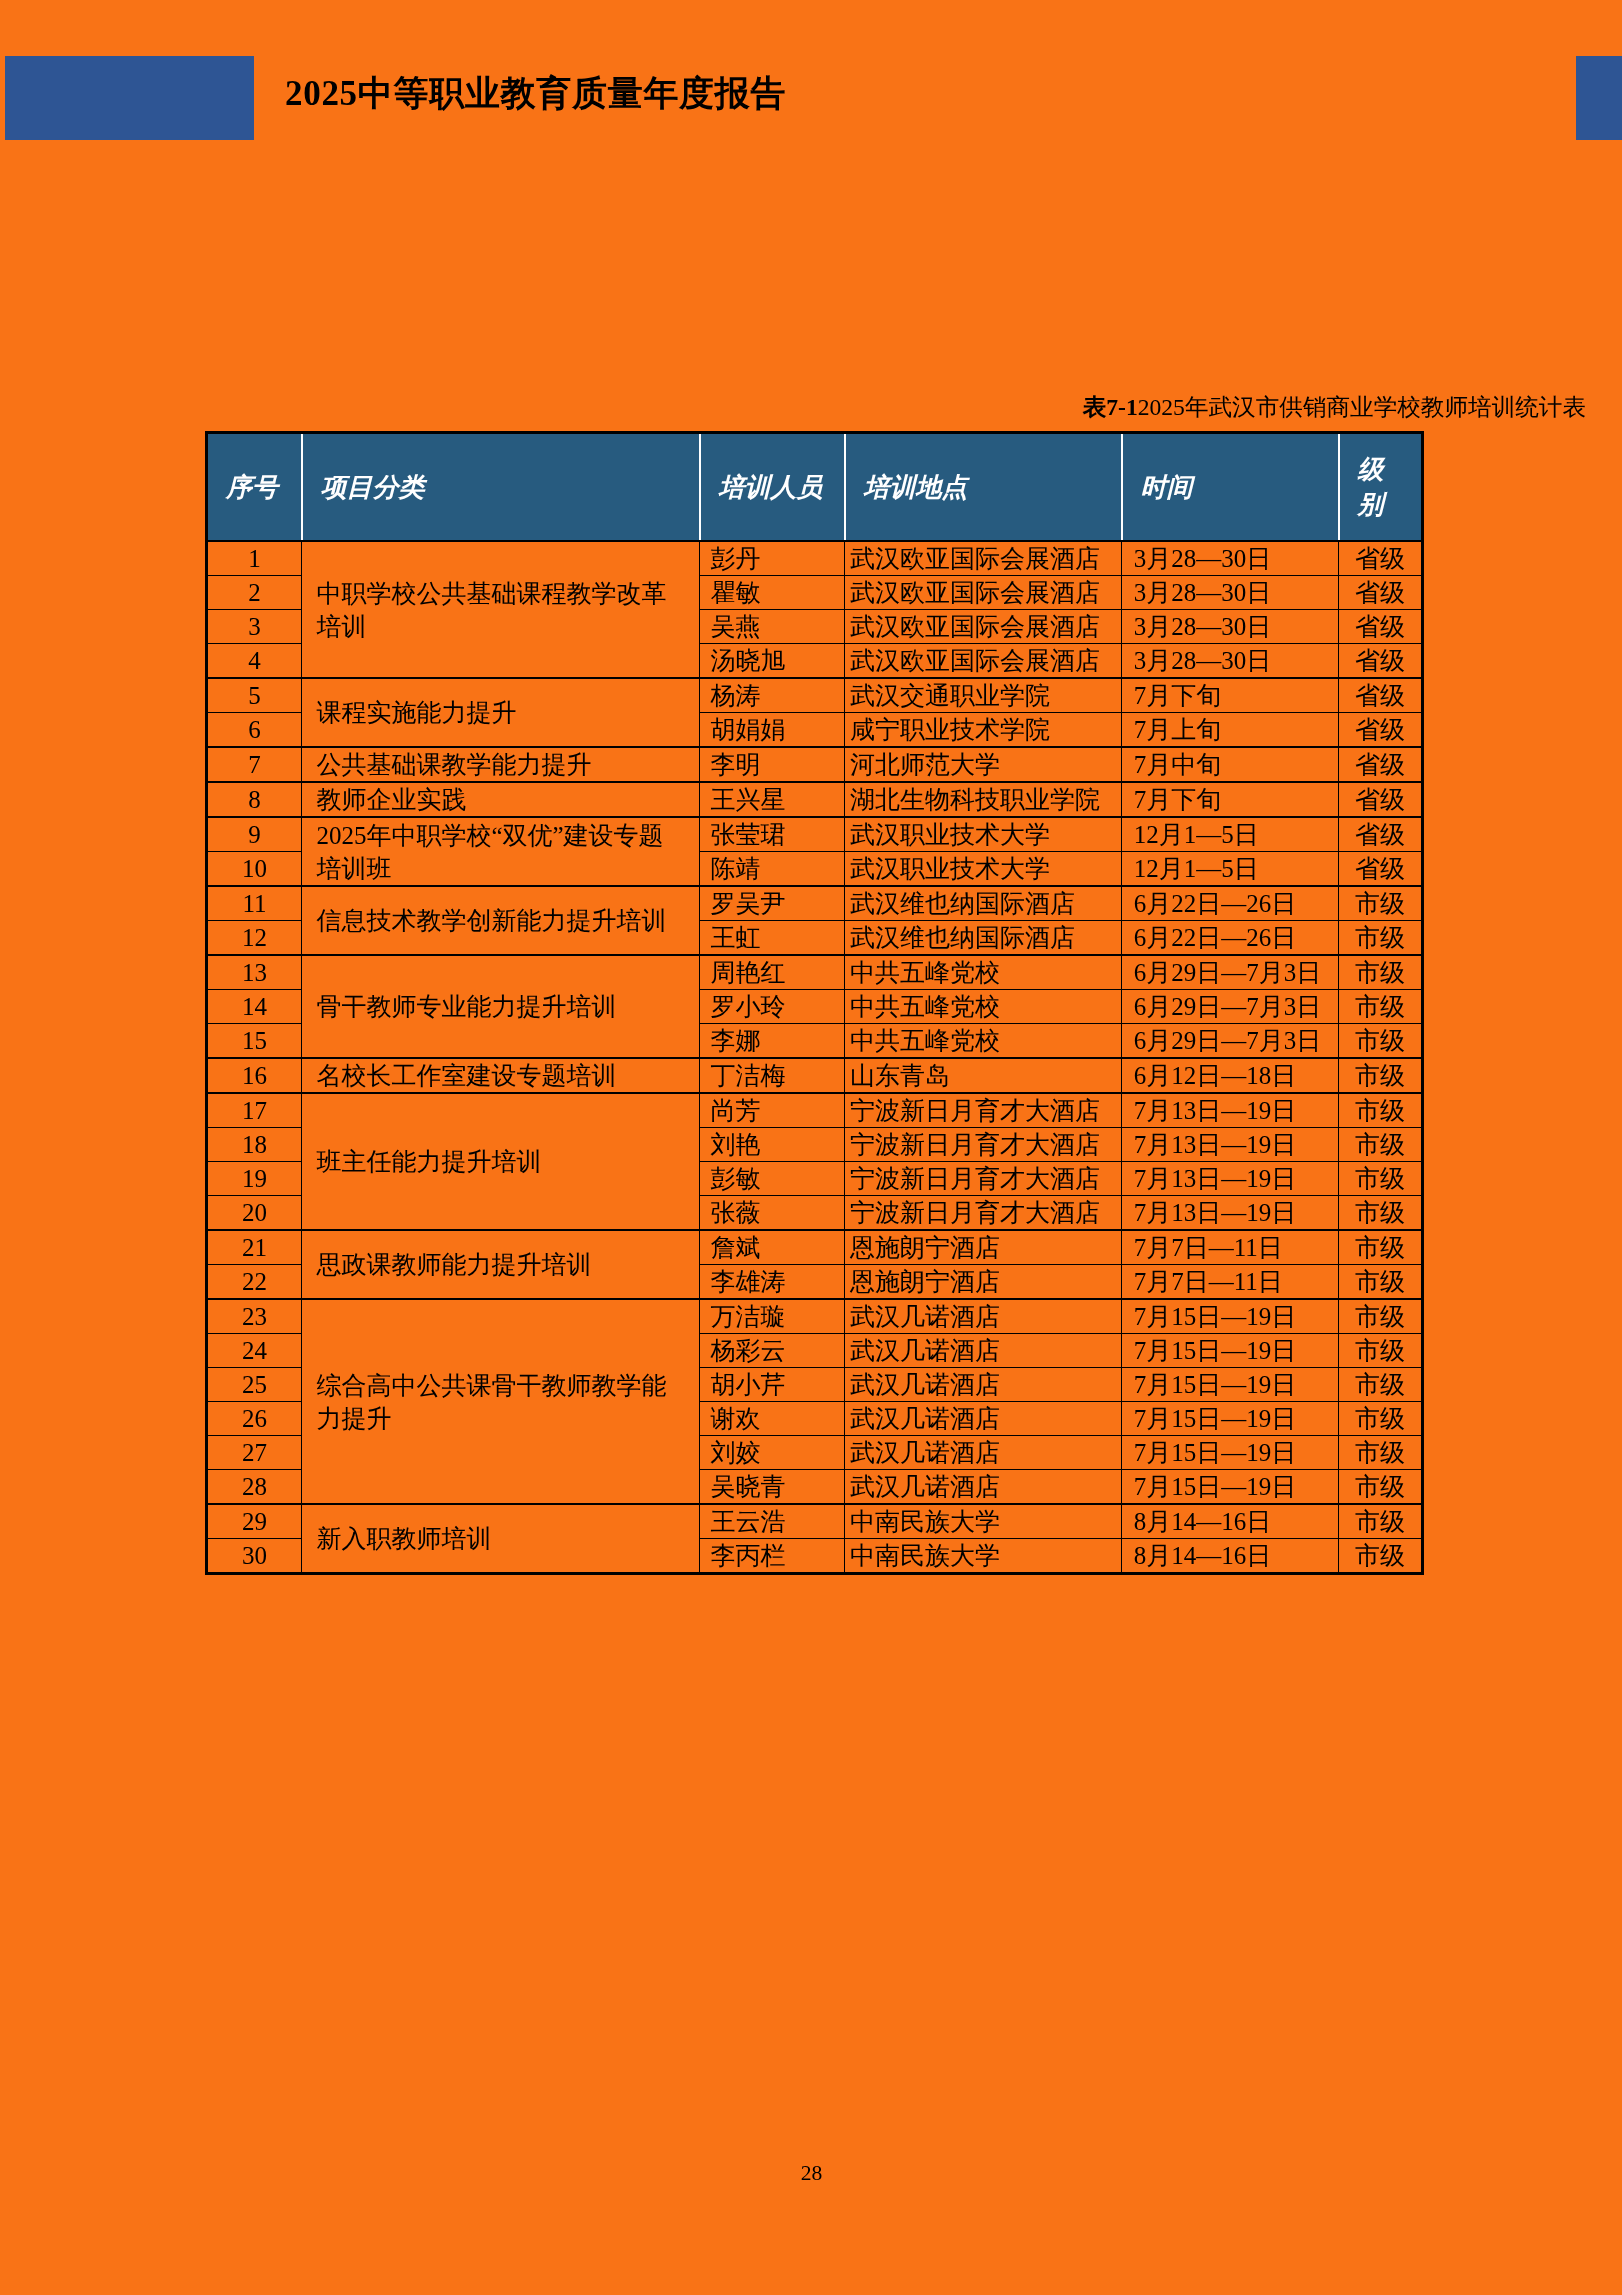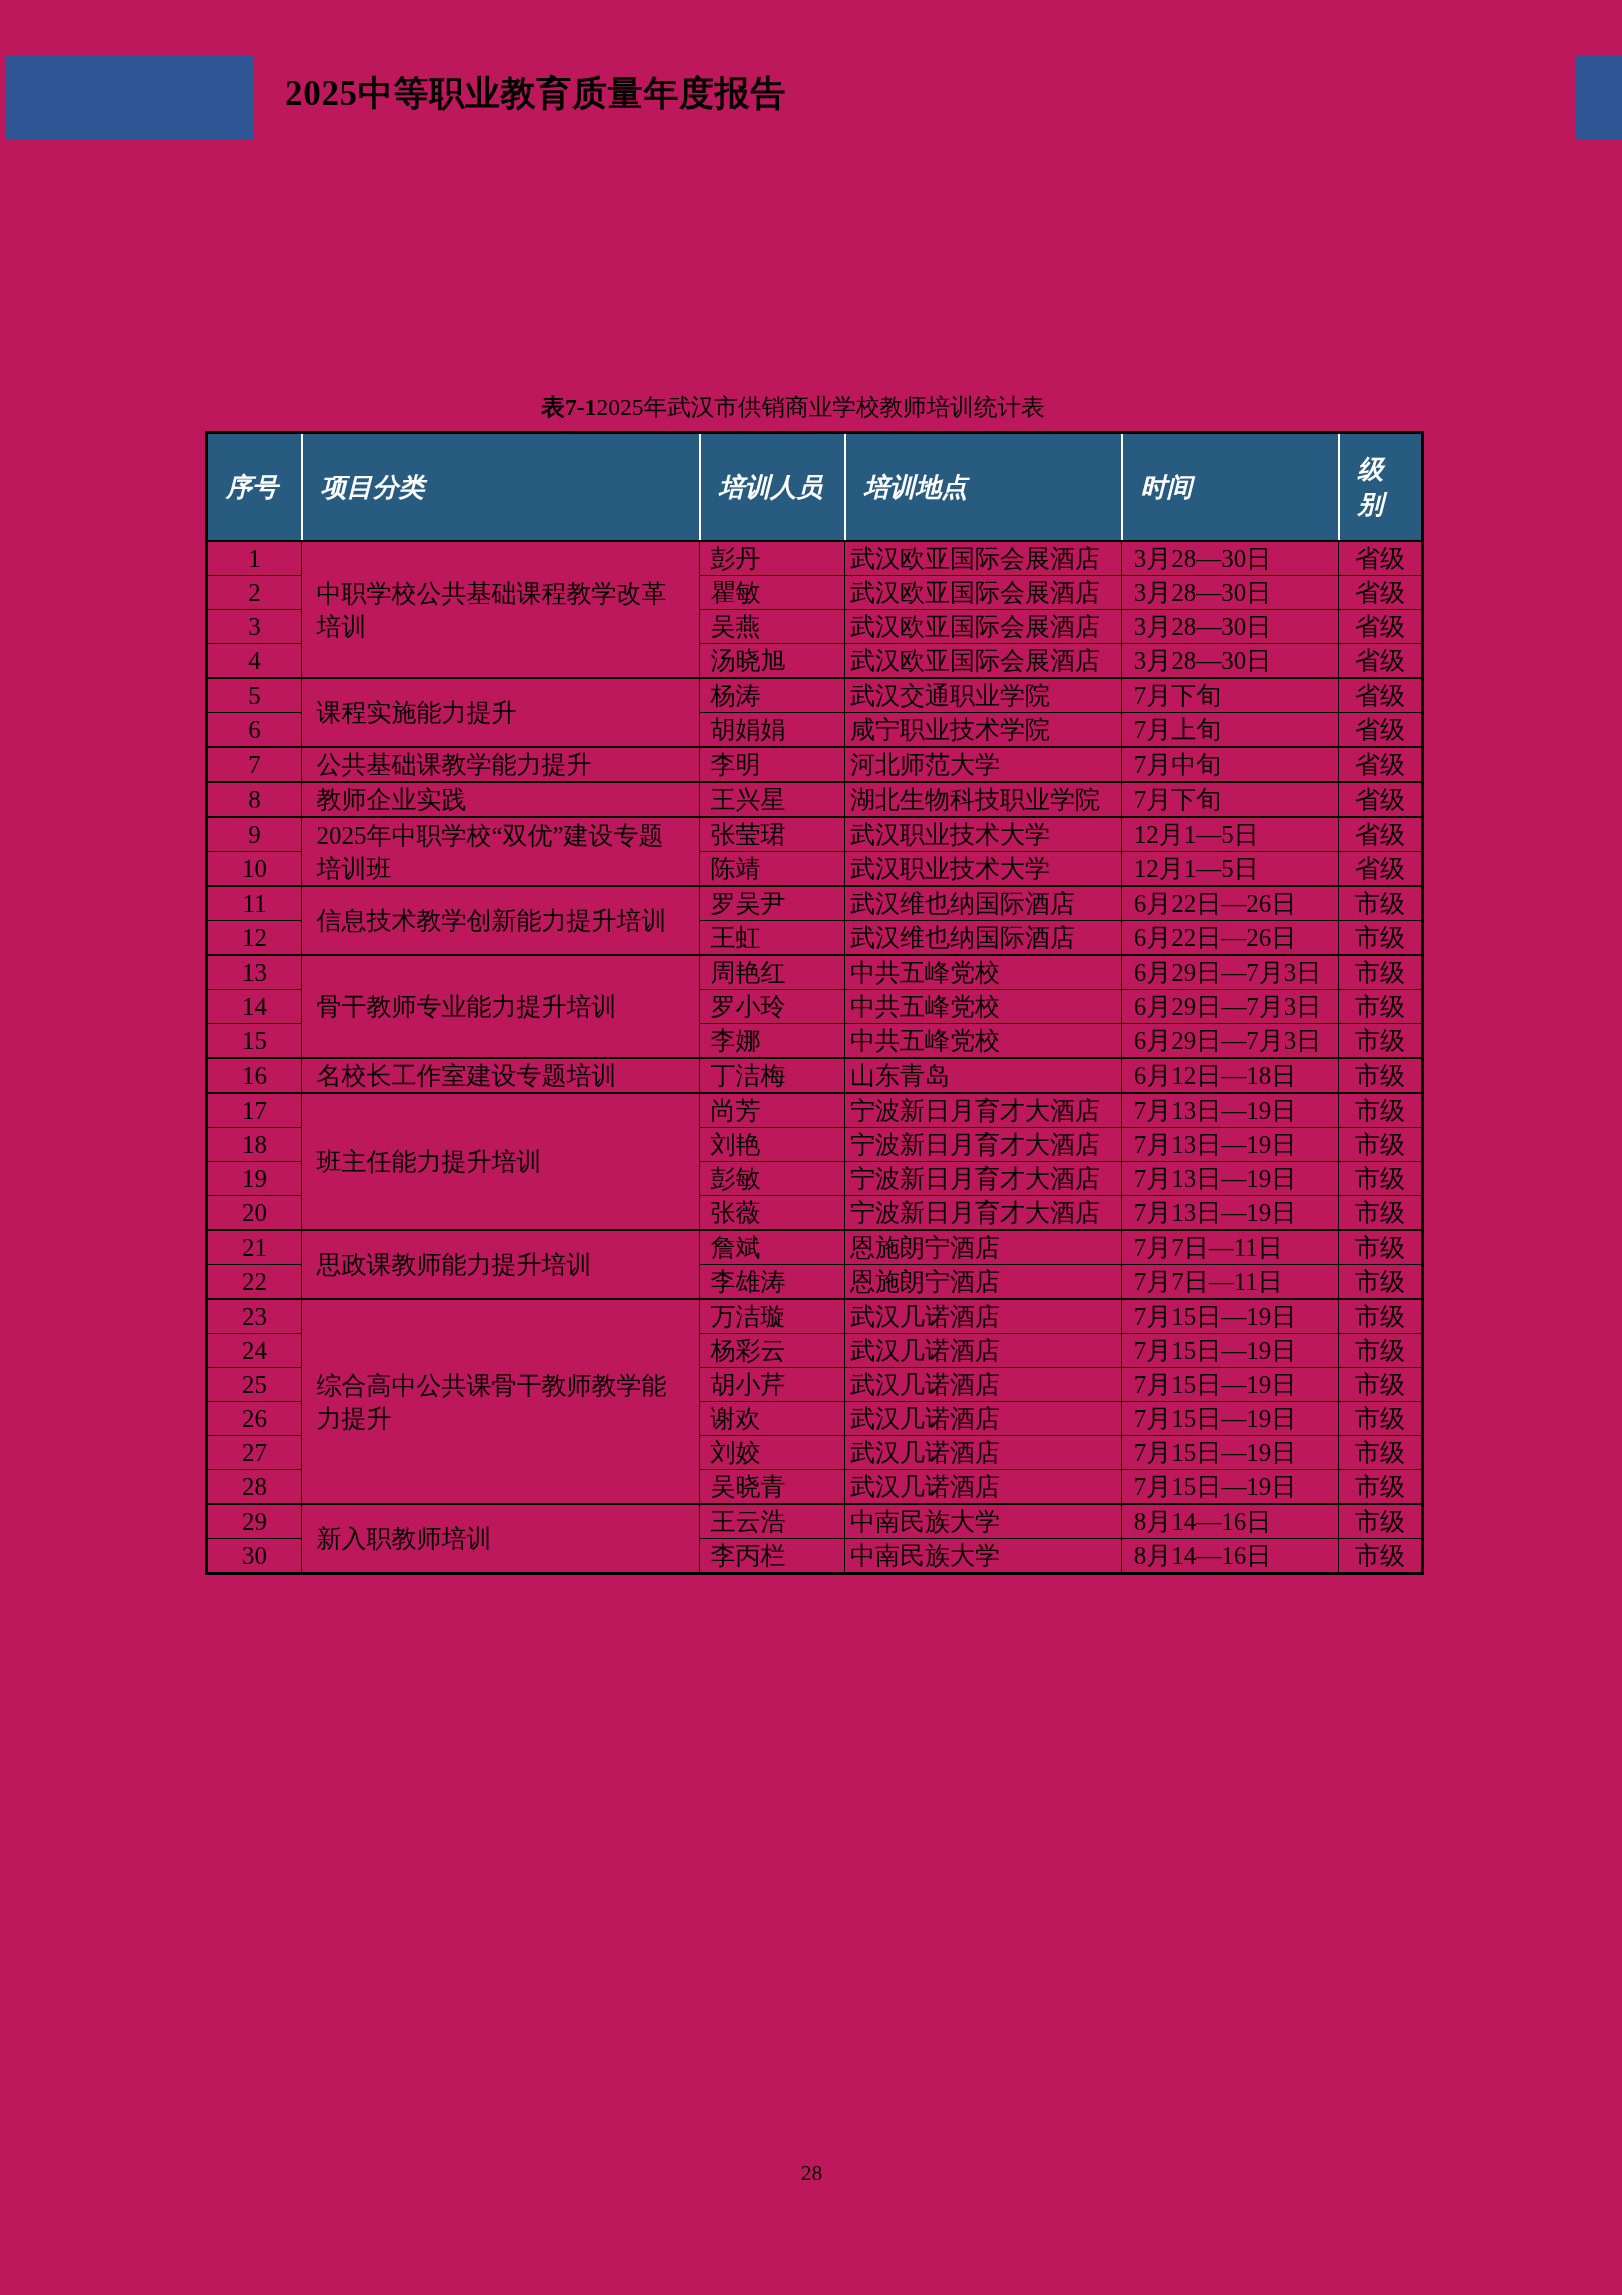--- a/index.html
+++ b/index.html
@@ -5,21 +5,21 @@
   html, body { margin: 0; padding: 0; }
   body {
     width: 1623px; height: 2295px;
     background: #ffffff;
     font-family: "Liberation Serif", "DejaVu Serif", serif;
     color: #000;
   }
   .page {
     position: relative;
     width: 1623px; height: 2295px;
-    background: #be185d;
+    background: #f97316;
     overflow: hidden;
   }
   
   .accent-left {
     position: absolute; left: 5.2px; top: 56px;
     width: 249px; height: 84px;
     background: #2E5594;
   }
   .accent-right {
     position: absolute; right: 0; top: 56px;
@@ -45,21 +45,21 @@
   }
   .para-line.justified {
     white-space: normal;
     text-align: justify;
     text-align-last: justify;
   }
   
   .table-caption {
     position: absolute; left: 0; top: 391px;
     width: 1586px;
-    text-align: center;
+    text-align: right;
     font-size: 23.6px;
     line-height: 33px;
   }
   .caption-label { font-weight: bold; }
   
   .training-table {
     position: absolute; left: 205px; top: 431px;
     width: 1216px;
     border-collapse: collapse;
     table-layout: fixed;

